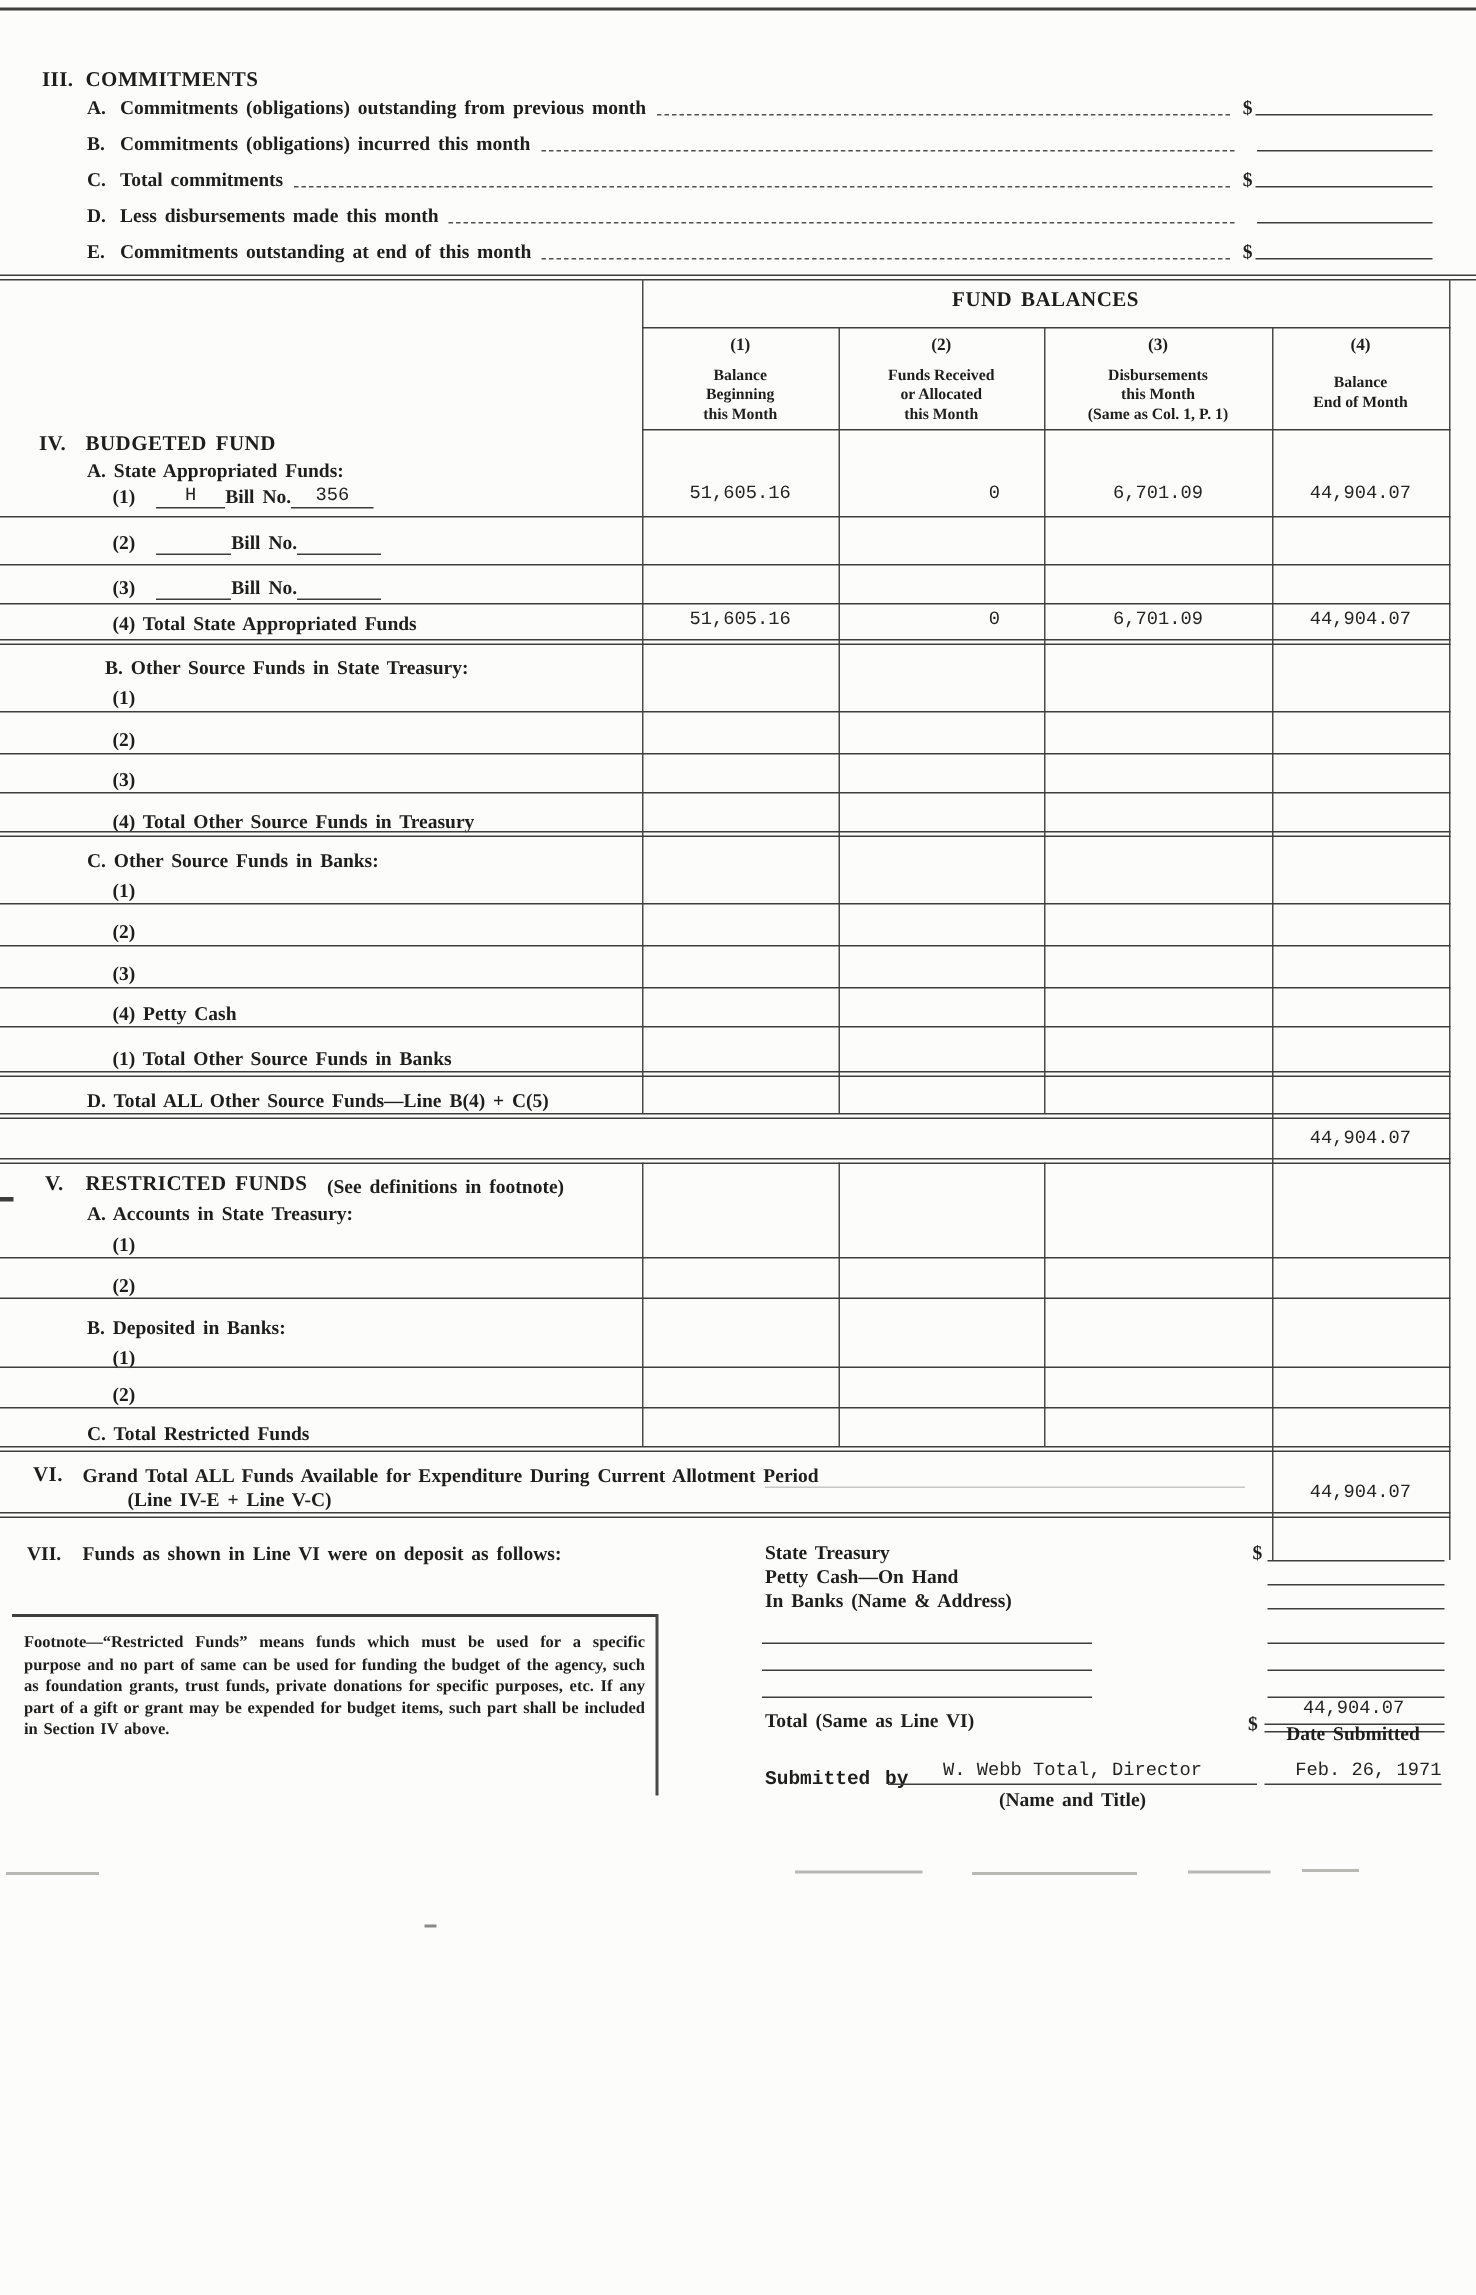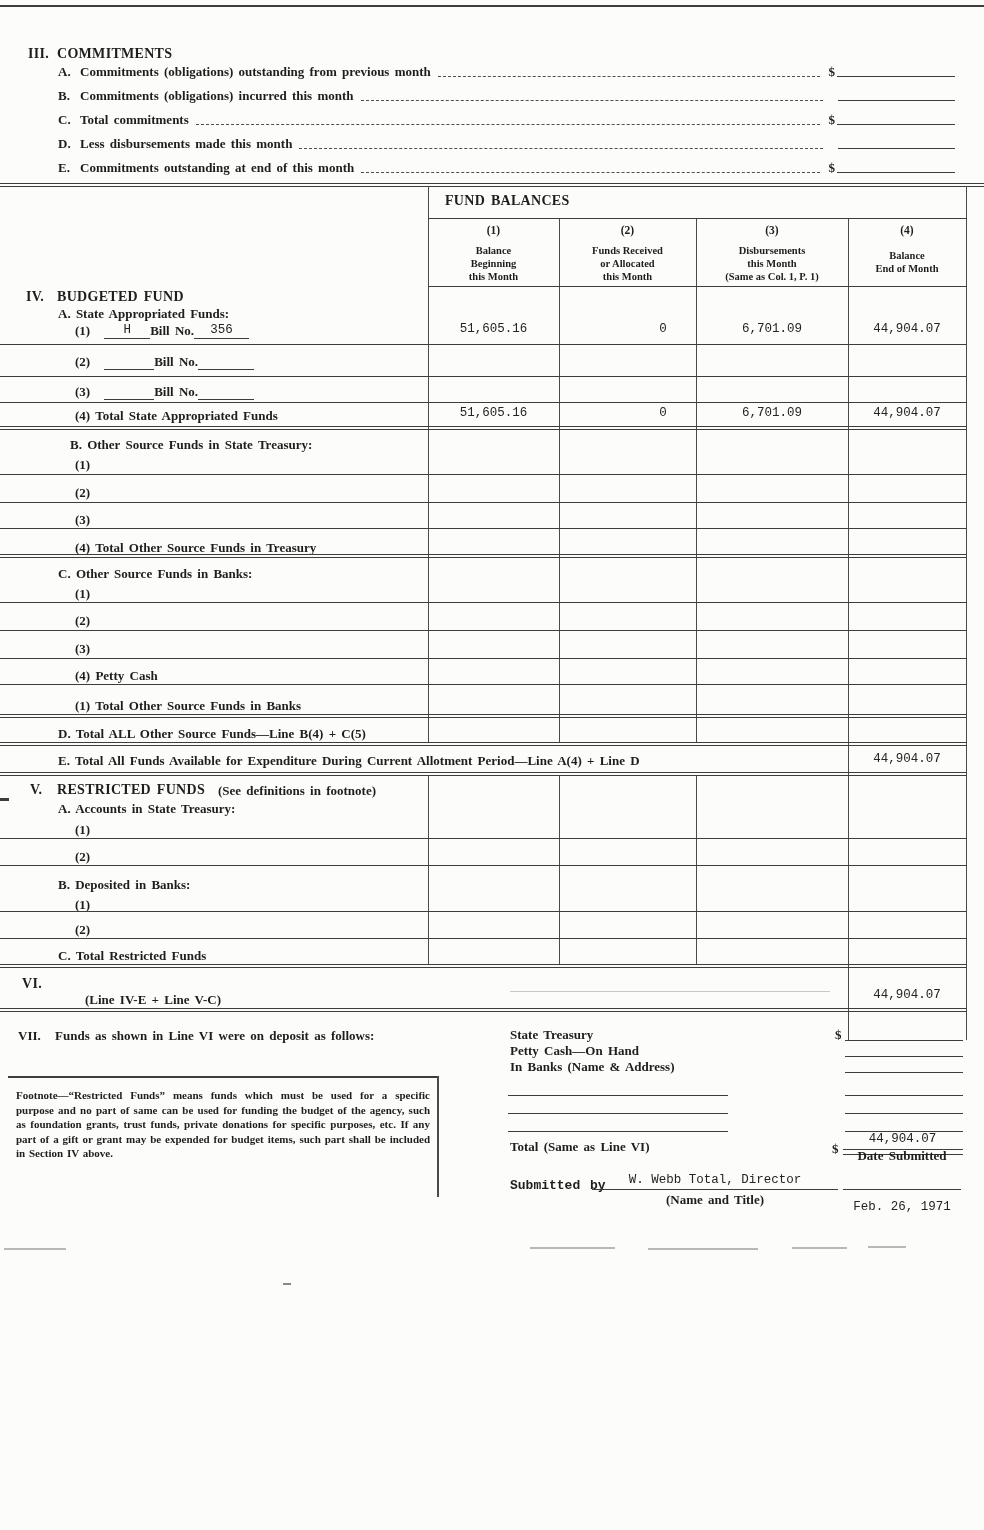--- a/index.html
+++ b/index.html
@@ -77,21 +77,21 @@
 
   <div class="vl" style="left:428px;top:186px;height:556px;"></div>
   <div class="vl" style="left:428px;top:775px;height:189px;"></div>
   <div class="vl" style="left:559px;top:218px;height:524px;"></div>
   <div class="vl" style="left:559px;top:775px;height:189px;"></div>
   <div class="vl" style="left:696px;top:218px;height:524px;"></div>
   <div class="vl" style="left:696px;top:775px;height:189px;"></div>
   <div class="vl" style="left:848px;top:218px;height:822px;"></div>
   <div class="vl" style="left:966px;top:186px;height:854px;"></div>
 
-  <div class="t big" style="left:428px;top:193px;width:538px;padding-left:17px;">FUND BALANCES</div>
+  <div class="t big" style="left:428px;top:193px;width:538px;text-align:center;">FUND BALANCES</div>
   <div class="hl" style="left:428px;top:218px;width:539px;"></div>
 
   <div class="hcell" style="left:428px;top:224px;width:131px;">
     <div class="num">(1)</div>
     <div class="ln">Balance</div>
     <div class="ln">Beginning</div>
     <div class="ln">this Month</div>
   </div>
   <div class="hcell" style="left:559px;top:224px;width:137px;">
     <div class="num">(2)</div>
@@ -173,21 +173,20 @@
   <span class="t" style="left:75px;top:668px;">(4) Petty Cash</span>
   <div class="hl" style="left:0;top:684px;width:967px;"></div>
   <span class="t" style="left:75px;top:698px;">(1) Total Other Source Funds in Banks</span>
   <div class="hl" style="left:0;top:714px;width:967px;"></div>
   <div class="hl" style="left:0;top:717px;width:967px;"></div>
 
   <span class="t" style="left:58px;top:726px;">D. Total ALL Other Source Funds—Line B(4) + C(5)</span>
   <div class="hl" style="left:0;top:742px;width:967px;"></div>
   <div class="hl" style="left:0;top:745px;width:967px;"></div>
 
-  <span class="t" style="left:58px;top:753px;">E. Total All Funds Available for Expenditure During Current Allotment Period—Line A(4) + Line D</span>
   <span class="val mono" style="left:848px;top:752px;width:118px;">44,904.07</span>
   <div class="hl" style="left:0;top:772px;width:967px;"></div>
   <div class="hl" style="left:0;top:775px;width:967px;"></div>
 
   <span class="t big" style="left:30px;top:782px;">V.</span>
   <span class="t big" style="left:57px;top:782px;">RESTRICTED FUNDS</span>
   <span class="t" style="left:218px;top:783px;">(See definitions in footnote)</span>
   <span class="t" style="left:58px;top:801px;">A. Accounts in State Treasury:</span>
   <span class="t" style="left:75px;top:822px;">(1)</span>
   <div class="hl" style="left:0;top:838px;width:967px;"></div>
@@ -196,20 +195,21 @@
   <span class="t" style="left:58px;top:877px;">B. Deposited in Banks:</span>
   <span class="t" style="left:75px;top:897px;">(1)</span>
   <div class="hl" style="left:0;top:911px;width:967px;"></div>
   <span class="t" style="left:75px;top:922px;">(2)</span>
   <div class="hl" style="left:0;top:938px;width:967px;"></div>
   <span class="t" style="left:58px;top:948px;">C. Total Restricted Funds</span>
   <div class="hl" style="left:0;top:964px;width:967px;"></div>
   <div class="hl" style="left:0;top:967px;width:967px;"></div>
 
   <span class="t big" style="left:22px;top:976px;">VI.</span>
+  <span class="t" style="left:55px;top:976px;">Grand Total ALL Funds Available for Expenditure During Current Allotment Period</span>
   <div class="hl faint" style="left:510px;top:991px;width:320px;opacity:.55;"></div>
   <span class="t" style="left:85px;top:992px;">(Line IV-E + Line V-C)</span>
   <span class="val mono" style="left:848px;top:988px;width:118px;">44,904.07</span>
   <div class="hl" style="left:0;top:1008px;width:967px;"></div>
   <div class="hl" style="left:0;top:1011px;width:967px;"></div>
 
   <span class="t" style="left:18px;top:1028px;">VII.</span>
   <span class="t" style="left:55px;top:1028px;">Funds as shown in Line VI were on deposit as follows:</span>
 
   <span class="t" style="left:510px;top:1027px;">State Treasury</span>
@@ -231,21 +231,21 @@
   <span class="t" style="left:510px;top:1139px;">Total (Same as Line VI)</span>
   <span class="t" style="left:832px;top:1141px;">$</span>
   <span class="val mono" style="left:845px;top:1132px;width:115px;">44,904.07</span>
   <div class="hl" style="left:843px;top:1149px;width:120px;"></div>
   <div class="hl" style="left:843px;top:1154px;width:120px;"></div>
 
   <span class="t" style="left:510px;top:1178px;font-family:Liberation Mono, monospace;">Submitted by</span>
   <span class="val mono" style="left:592px;top:1173px;width:246px;">W. Webb Total, Director</span>
   <div class="hl" style="left:592px;top:1189px;width:246px;"></div>
   <span class="t val" style="left:600px;top:1192px;width:230px;">(Name and Title)</span>
-  <span class="val mono" style="left:843px;top:1200px;width:118px;">Feb. 26, 1971</span>
+  <span class="val mono" style="left:843px;top:1173px;width:118px;text-align:right;">Feb. 26, 1971</span>
   <div class="hl" style="left:843px;top:1189px;width:118px;"></div>
   <span class="t val" style="left:843px;top:1148px;width:118px;">Date Submitted</span>
 
   <div class="hl" style="left:8px;top:1076px;width:430px;height:2px;"></div>
   <div class="vl" style="left:437px;top:1076px;height:121px;width:2px;"></div>
   <div class="t" style="left:16px;top:1088px;width:414px;font-size:11px;line-height:14.5px;white-space:normal;text-align:justify;word-spacing:1px;">Footnote—“Restricted Funds” means funds which must be used for a specific purpose and no part of same can be used for funding the budget of the agency, such as foundation grants, trust funds, private donations for specific purposes, etc. If any part of a gift or grant may be expended for budget items, such part shall be included in Section IV above.</div>
 
   <div class="noise" style="left:4px;top:1248px;width:62px;"></div>
   <div class="noise" style="left:530px;top:1247px;width:85px;"></div>
   <div class="noise" style="left:648px;top:1248px;width:110px;"></div>

